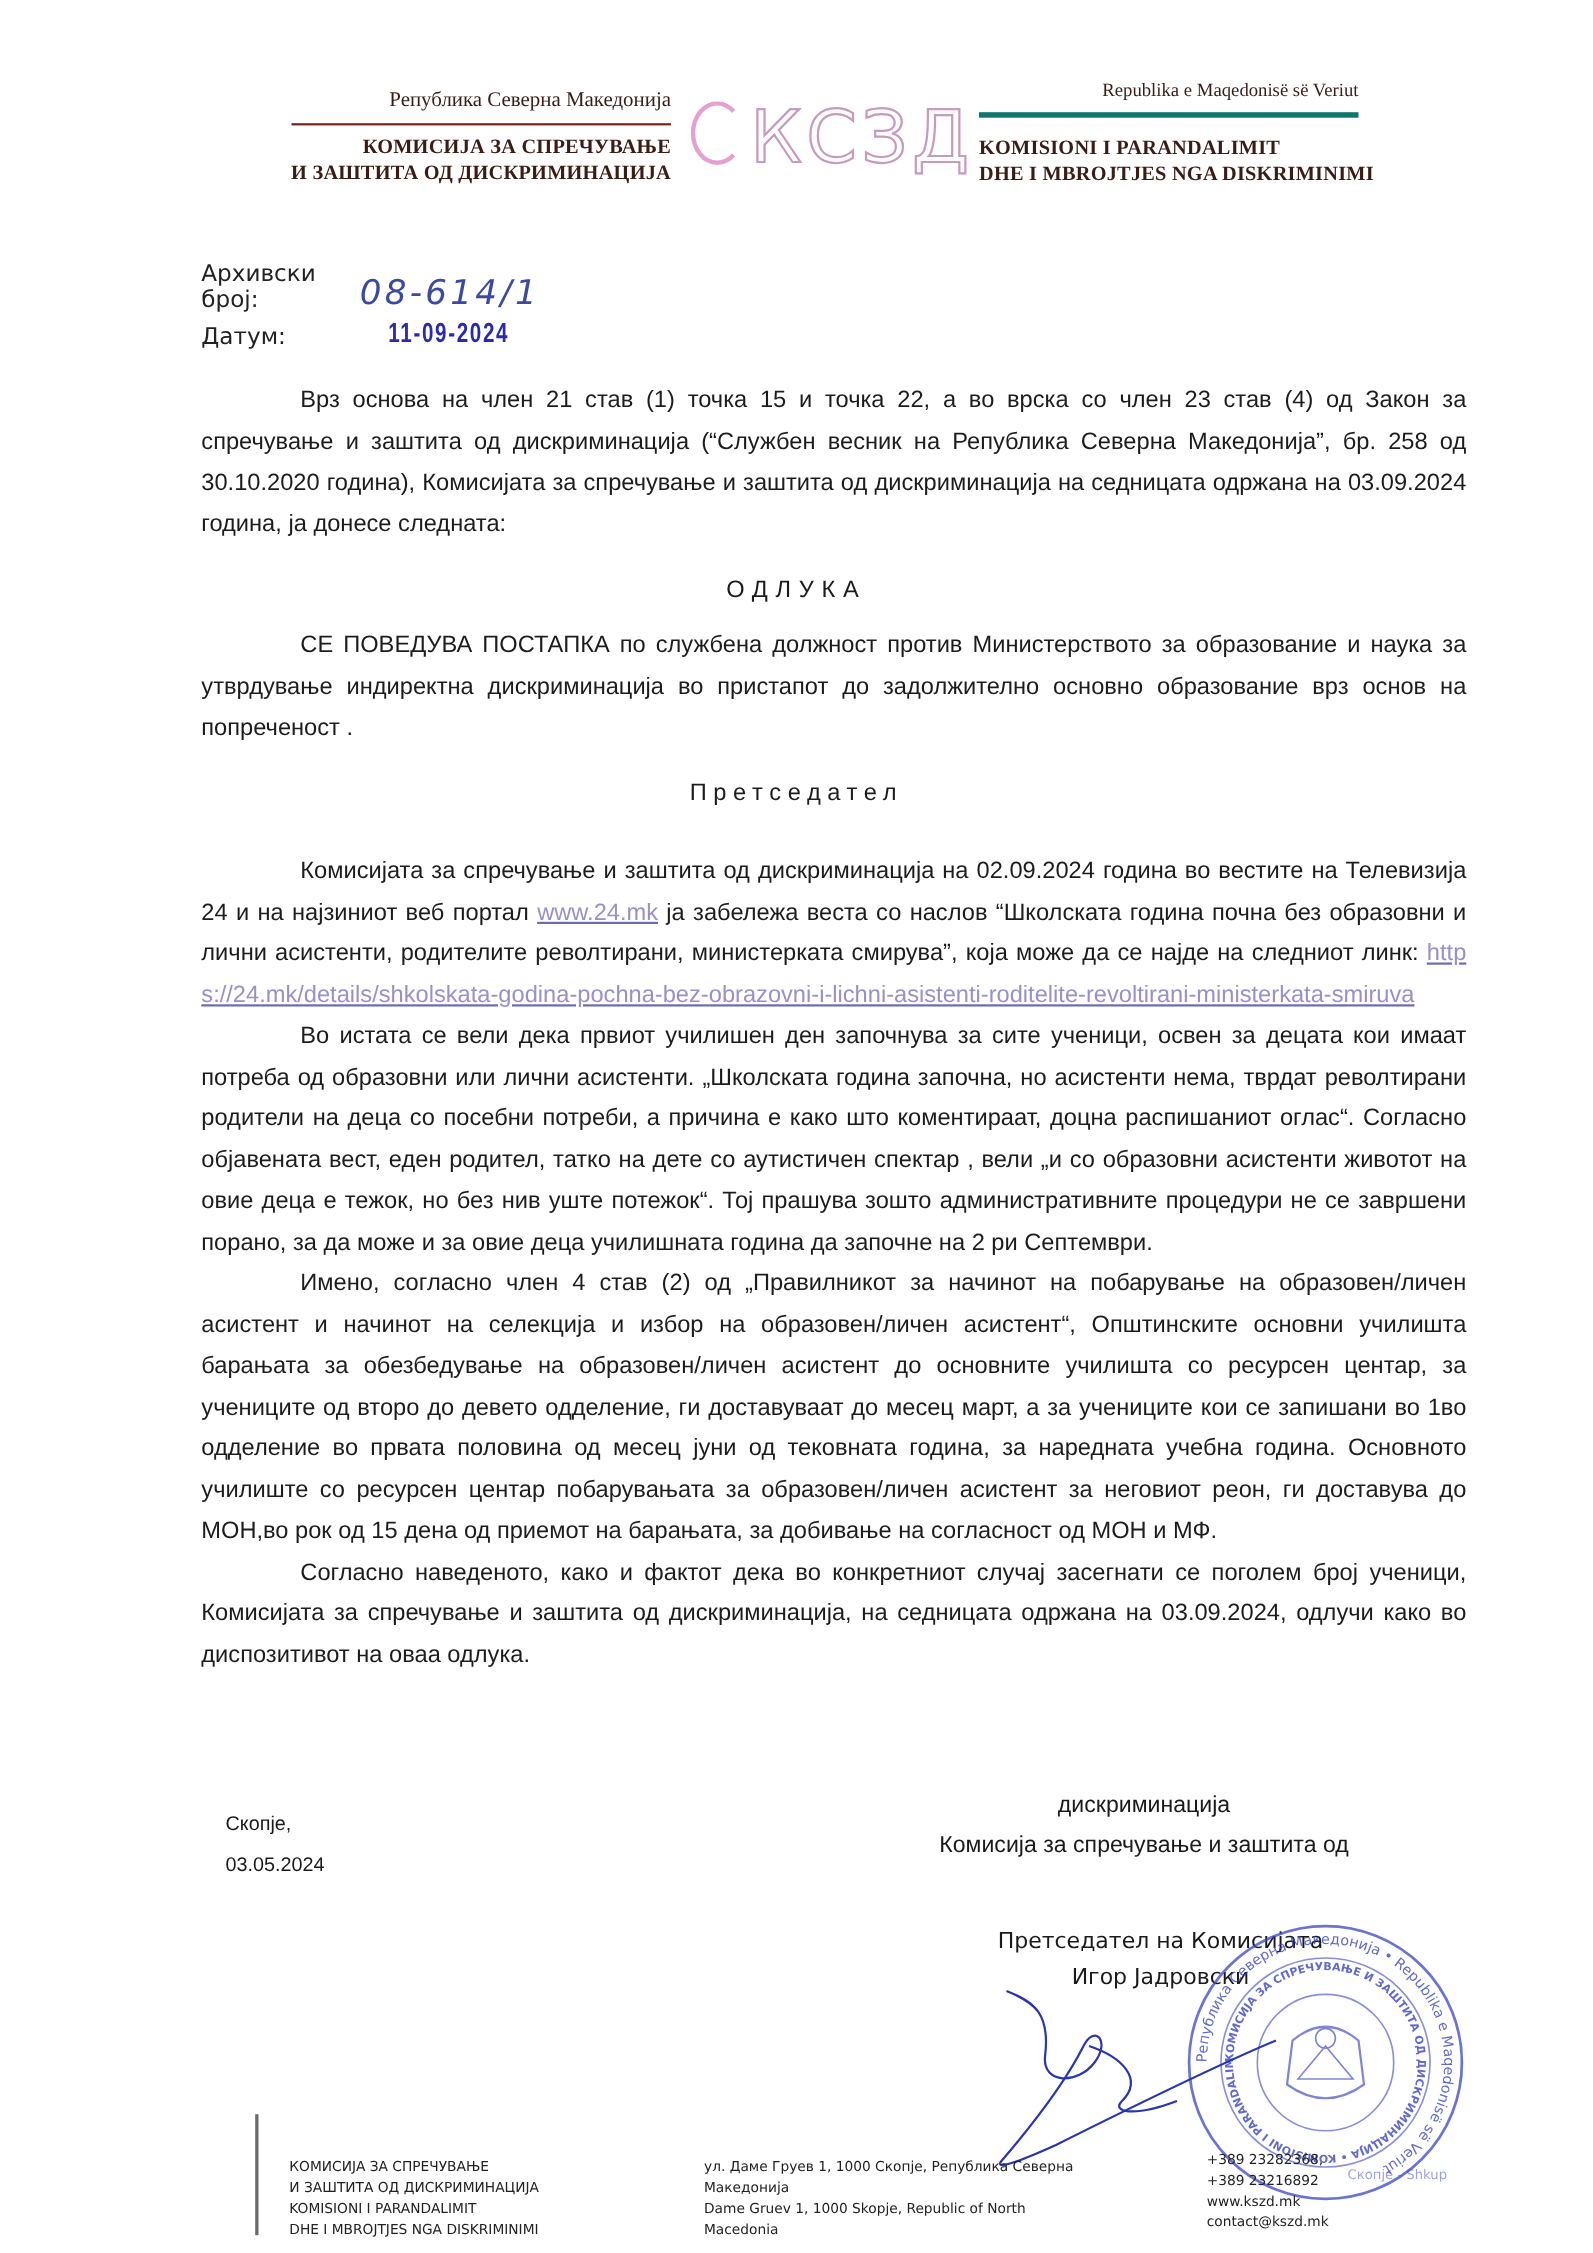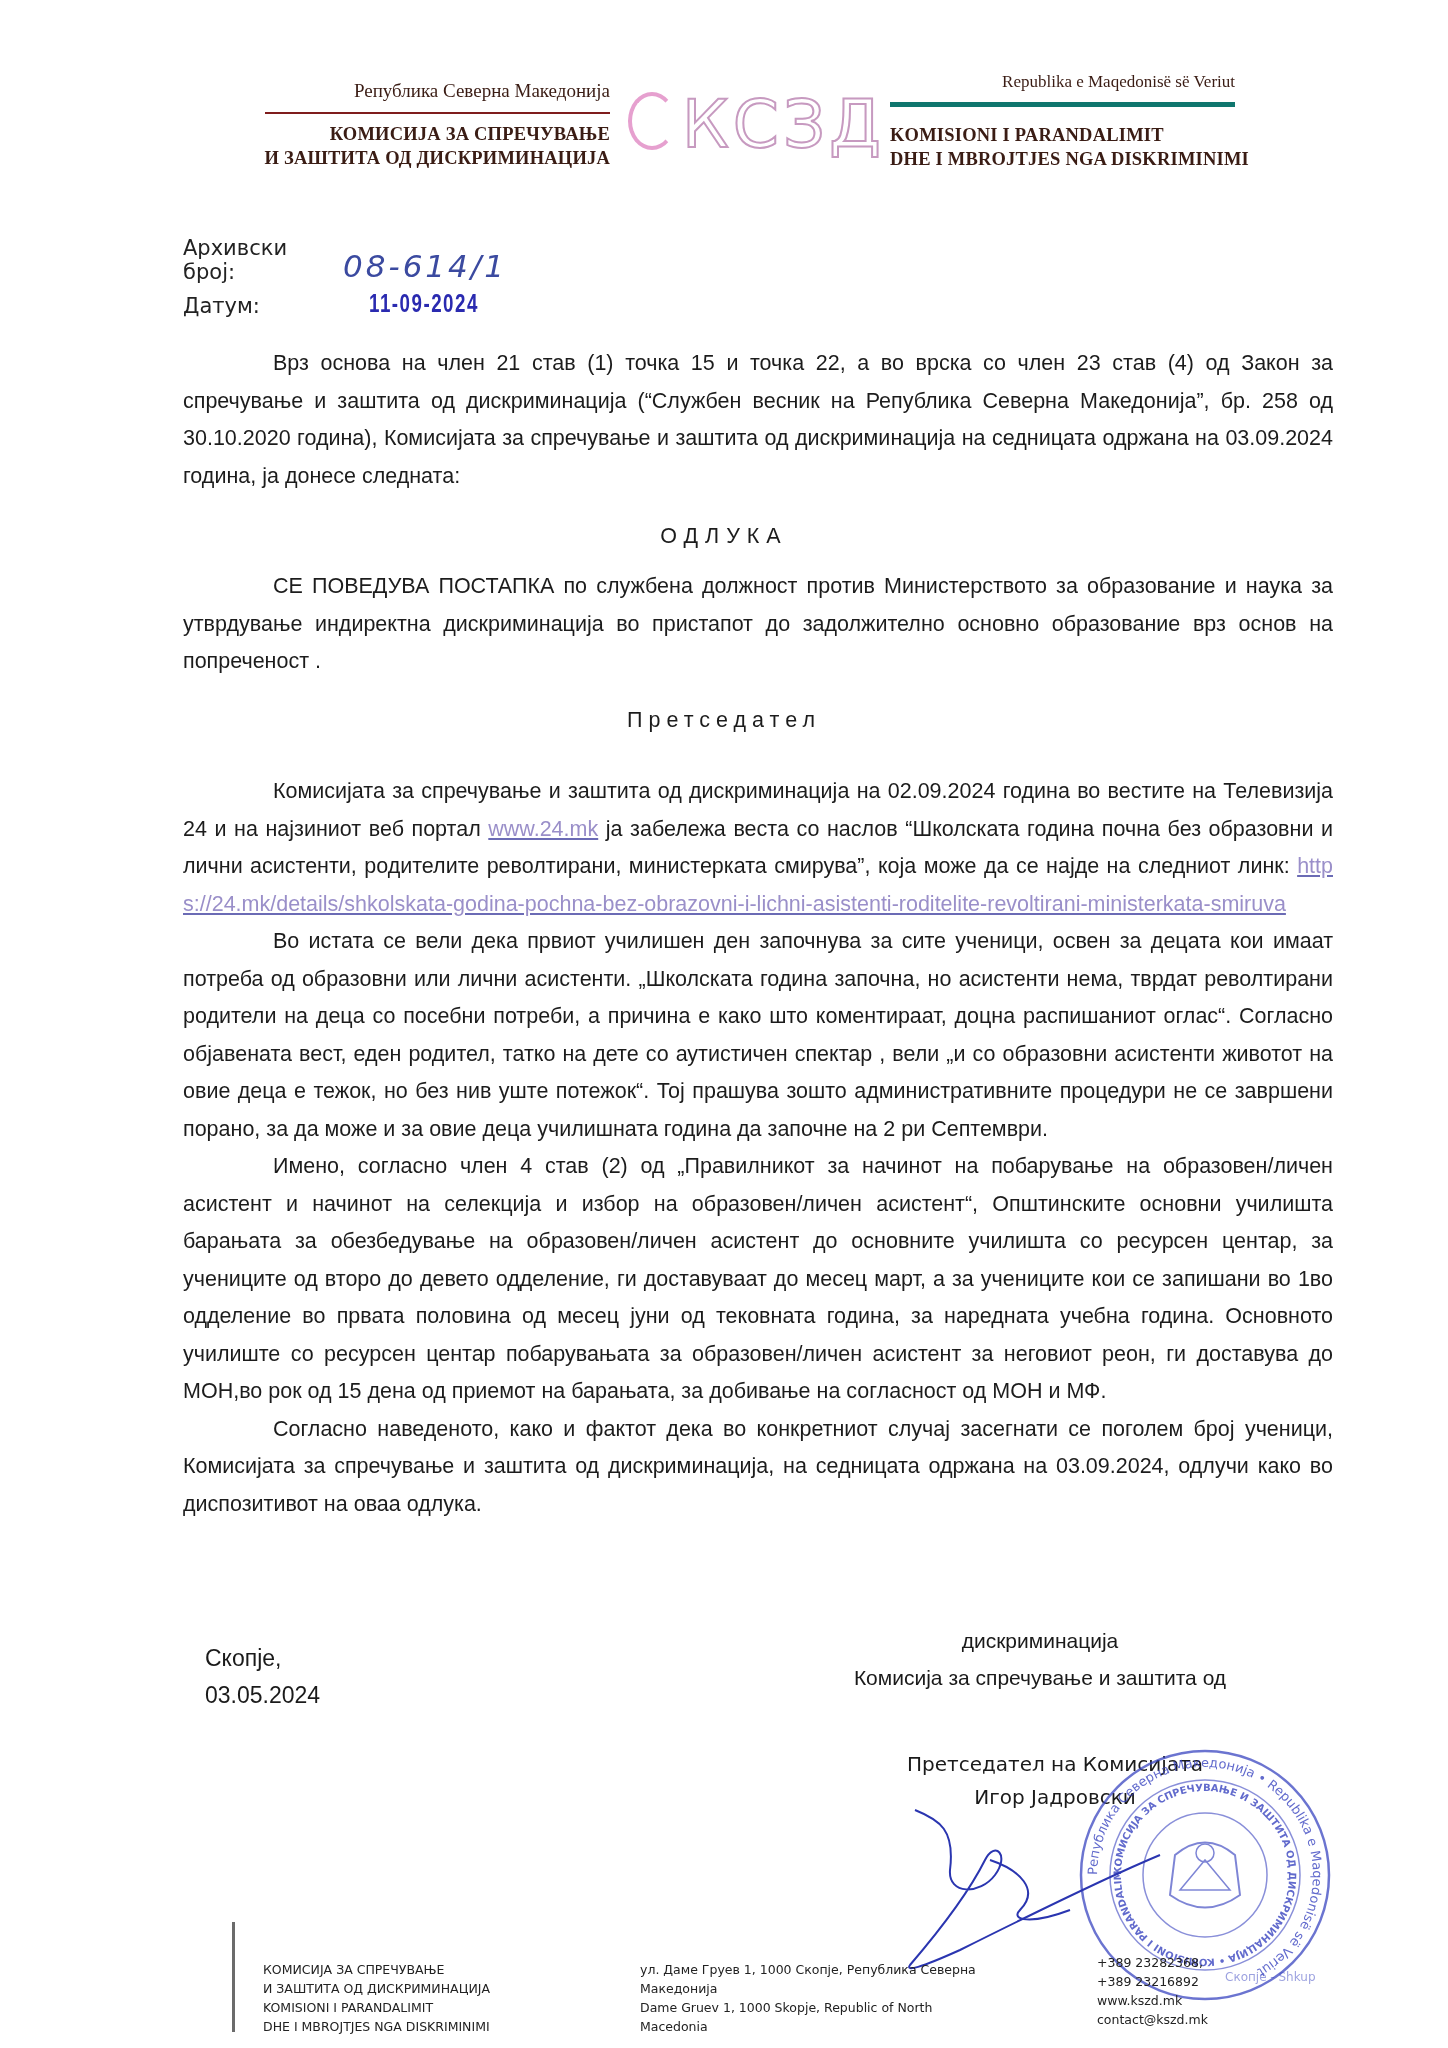--- a/index.html
+++ b/index.html
@@ -16,34 +16,34 @@
     .lh-right .country { font-size: 17px; padding-bottom: 10px; border-bottom: 5px solid #0f766e; width: 345px; text-align: right; }
     .lh-right .org { font-size: 18.5px; font-weight: bold; line-height: 24px; margin-top: 16px; letter-spacing: 0.2px; }
 
     .logo { position: absolute; left: 628px; top: 92px; height: 80px; display: flex; align-items: flex-start; }
     .logo .ring { width: 40px; height: 50px; border: 4px solid #e6a0cf; border-right-color: transparent; border-radius: 50%; margin-right: 6px; }
     .logo .letters { font-family: "DejaVu Sans", sans-serif; font-size: 66px; letter-spacing: 4px; color: transparent;
                      -webkit-text-stroke: 2px #c79ac0; line-height: 1; }
 
     
     .archive { position: absolute; left: 183px; top: 250px; font-family: "DejaVu Sans", sans-serif; font-size: 21px; color: #222; }
-    .archive .row { height: 34px; display: flex; align-items: flex-end; gap: 16px; }
+    .archive .row { height: 34px; display: flex; align-items: flex-end; }
     .archive .lbl { width: 150px; }
     .archive .hand { font-family: "DejaVu Sans", sans-serif; font-style: italic; color: #3b4aa0; font-size: 31px; margin-left: -6px; letter-spacing: 3px; font-weight: 300; }
     .archive .stamp { color: #2a2ab0; font-family: "Liberation Sans Narrow", "Liberation Sans", sans-serif; font-weight: bold; font-size: 25px; margin-left: 20px; transform: scaleX(0.75); transform-origin: left; letter-spacing: 2px; }
 
     
     .body { position: absolute; left: 183px; width: 1150px; font-size: 21.5px; line-height: 37.5px;
             font-family: "Liberation Sans", sans-serif; text-align: justify; color: #1c1c1c; }
     .body p { margin: 0; text-indent: 90px; }
     .heading { position: absolute; left: 0; width: 1448px; text-align: center; font-size: 21.5px; letter-spacing: 7px; color: #1c1c1c; }
     .link { color: #9a8fc9; text-decoration: underline; text-decoration-color: #6b6bb5; }
 
     
-    .place { position: absolute; left: 205px; top: 1640px; font-size: 23px; line-height: 37px; }
+    .place { position: absolute; left: 205px; top: 1640px; font-size: 18px; line-height: 37px; }
     .comm { position: absolute; left: 820px; top: 1622px; width: 440px; text-align: center; font-size: 21px; line-height: 37px; }
     .chair { position: absolute; left: 895px; top: 1748px; width: 320px; text-align: center; font-family: "DejaVu Sans", sans-serif; font-size: 20px; line-height: 33px; }
 
     .signature { position: absolute; left: 900px; top: 1800px; width: 300px; height: 180px; }
     .seal { position: absolute; left: 1075px; top: 1745px; width: 260px; height: 260px; }
 
     
     .footer-bar { position: absolute; left: 232px; top: 1922px; width: 3px; height: 110px; background: #6b6b6b; }
     .footer { position: absolute; top: 1960px; font-family: "DejaVu Sans", sans-serif; font-size: 12.5px; line-height: 19px; color: #222; }
     .f1 { left: 263px; }

